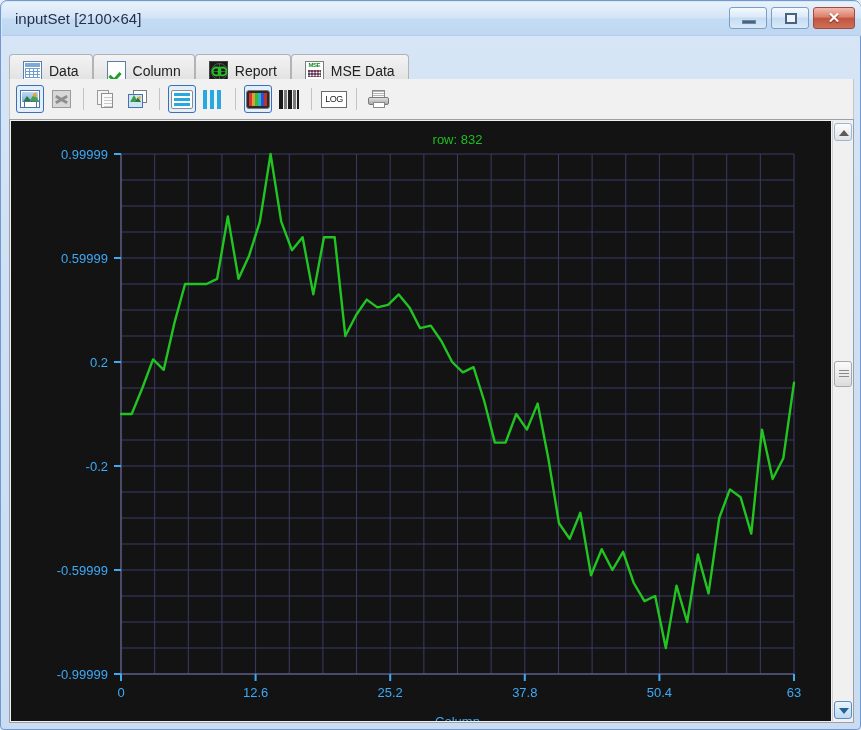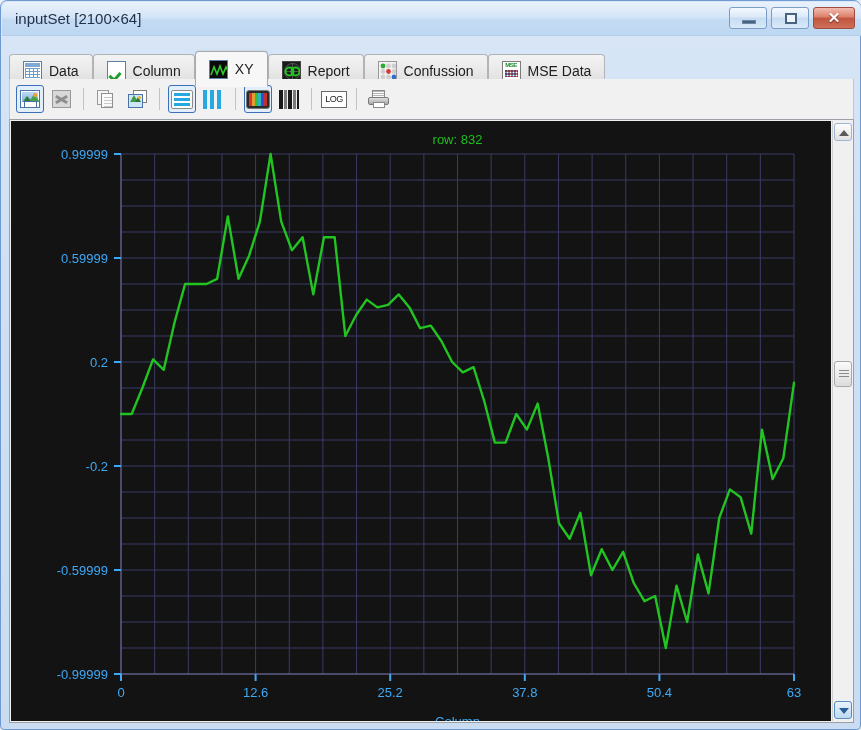--- a/index.html
+++ b/index.html
@@ -240,58 +240,34 @@
     <div class="tab">
       <span class="ticon ico-grid"></span>
       <span class="tlabel">Data</span>
     </div>
 
     <div class="tab">
       <span class="ticon ico-check"></span>
       <span class="tlabel">Column</span>
     </div>
 
-    <div class="tab active">
-      <span class="ticon ico-wave">
-        <svg width="19" height="19" viewBox="0 0 19 19">
-            <polyline points="1,14 4,6 7,13 10,5 13,13 16,6 18,10" fill="none" stroke="#2ecc2e" stroke-width="1.6"></polyline>
-          </svg>
-      </span>
-      <span class="tlabel">XY</span>
-    </div>
 
     <div class="tab">
       <span class="ticon ico-polar">
         <svg width="19" height="19" viewBox="0 0 19 19">
           <circle cx="9.5" cy="9.5" r="8" fill="none" stroke="#555" stroke-width="1"></circle>
           <line x1="9.5" y1="1" x2="9.5" y2="18" stroke="#555" stroke-width="1"></line>
           <line x1="1" y1="9.5" x2="18" y2="9.5" stroke="#555" stroke-width="1"></line>
           <circle cx="6.5" cy="9.5" r="4" fill="none" stroke="#22c422" stroke-width="2"></circle>
           <circle cx="12.5" cy="9.5" r="4" fill="none" stroke="#22c422" stroke-width="2"></circle>
         </svg>
       </span>
       <span class="tlabel">Report</span>
     </div>
 
-    <div class="tab">
-      <span class="ticon ico-conf">
-        <svg width="19" height="19" viewBox="0 0 19 19">
-          <circle cx="4" cy="4" r="2.4" fill="#2eaa33"></circle>
-            <circle cx="9.5" cy="4" r="2.4" fill="#cfcfcf"></circle>
-            <circle cx="15" cy="4" r="2.4" fill="#cfcfcf"></circle>
-          <circle cx="4" cy="9.5" r="2.4" fill="#cfcfcf"></circle>
-            <circle cx="9.5" cy="9.5" r="2.4" fill="#d43a3a"></circle>
-            <circle cx="15" cy="9.5" r="2.4" fill="#cfcfcf"></circle>
-          <circle cx="4" cy="15" r="2.4" fill="#cfcfcf"></circle>
-            <circle cx="9.5" cy="15" r="2.4" fill="#cfcfcf"></circle>
-            <circle cx="15" cy="15" r="2.4" fill="#2f6fd0"></circle>
-        </svg>
-      </span>
-      <span class="tlabel">Confussion</span>
-    </div>
 
 
     <div class="tab">
       <span class="ticon ico-mse">
         <span class="mtxt">MSE</span>
       </span>
       <span class="tlabel">MSE Data</span>
     </div>
 
   </div>

